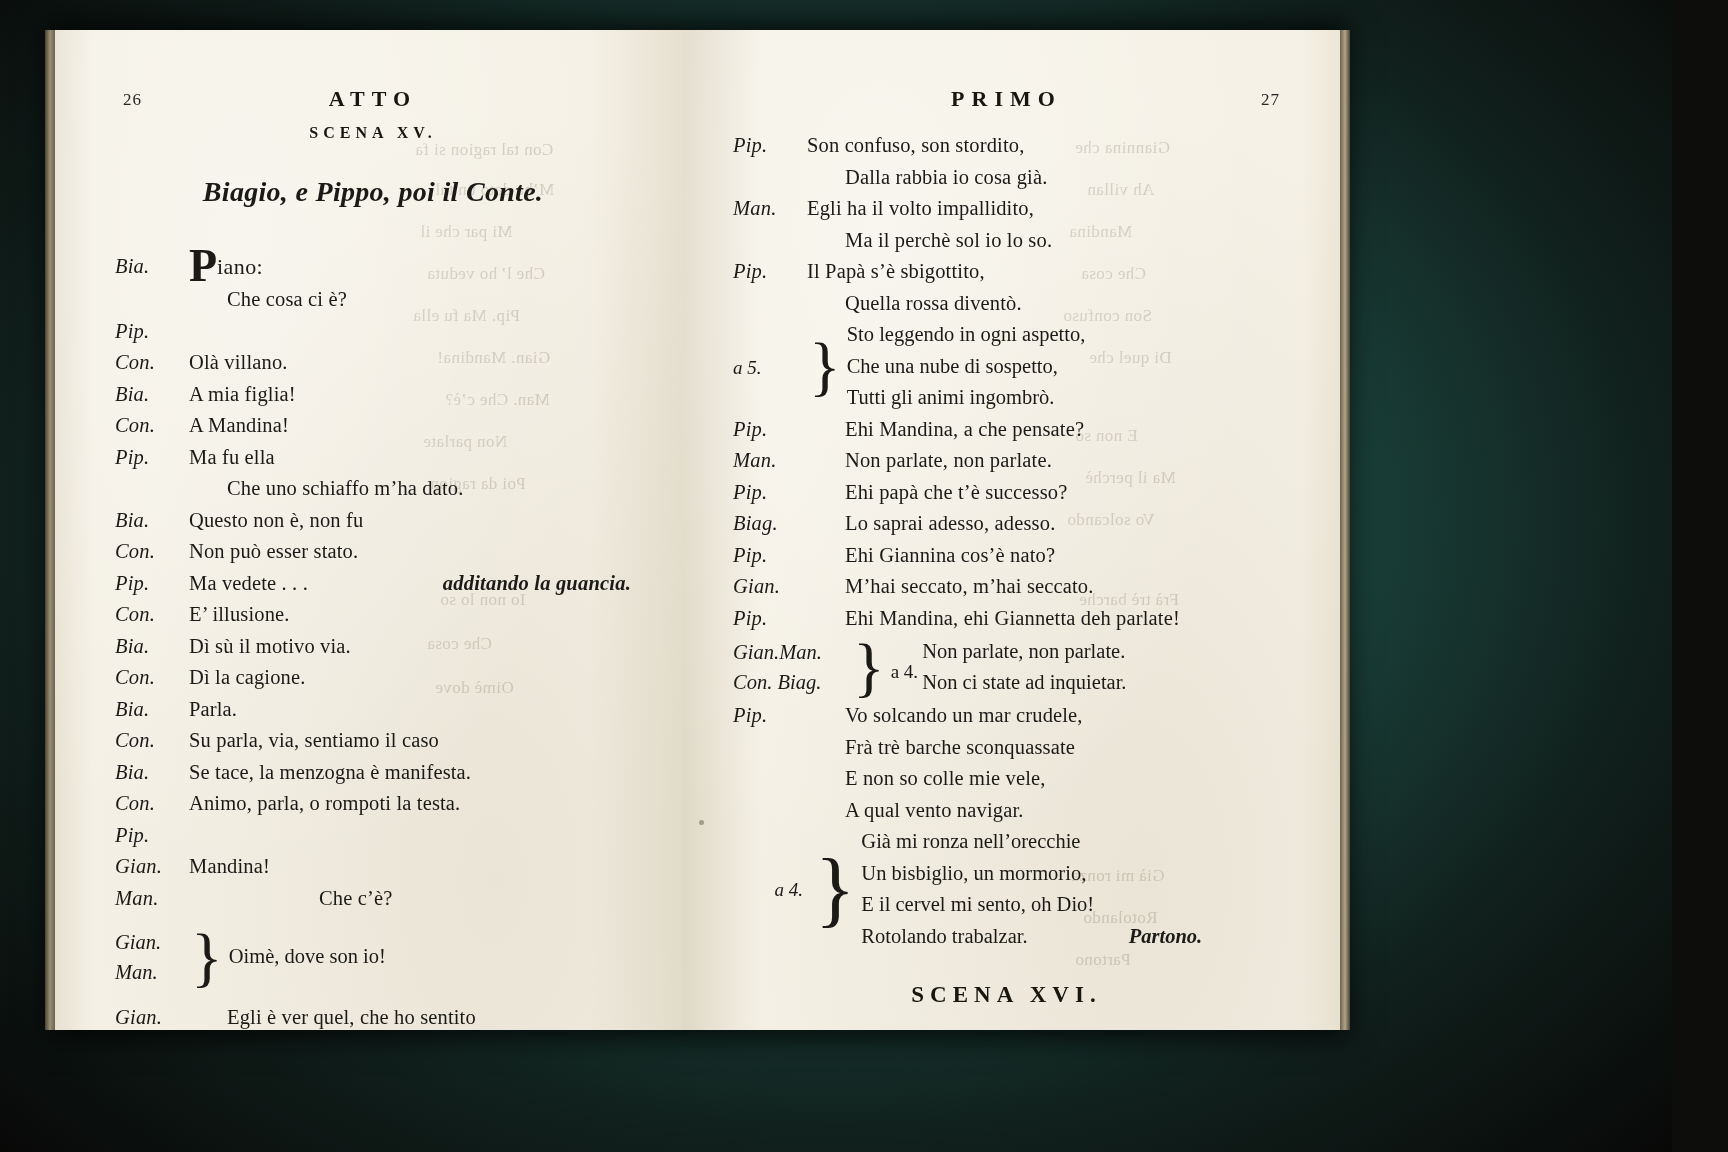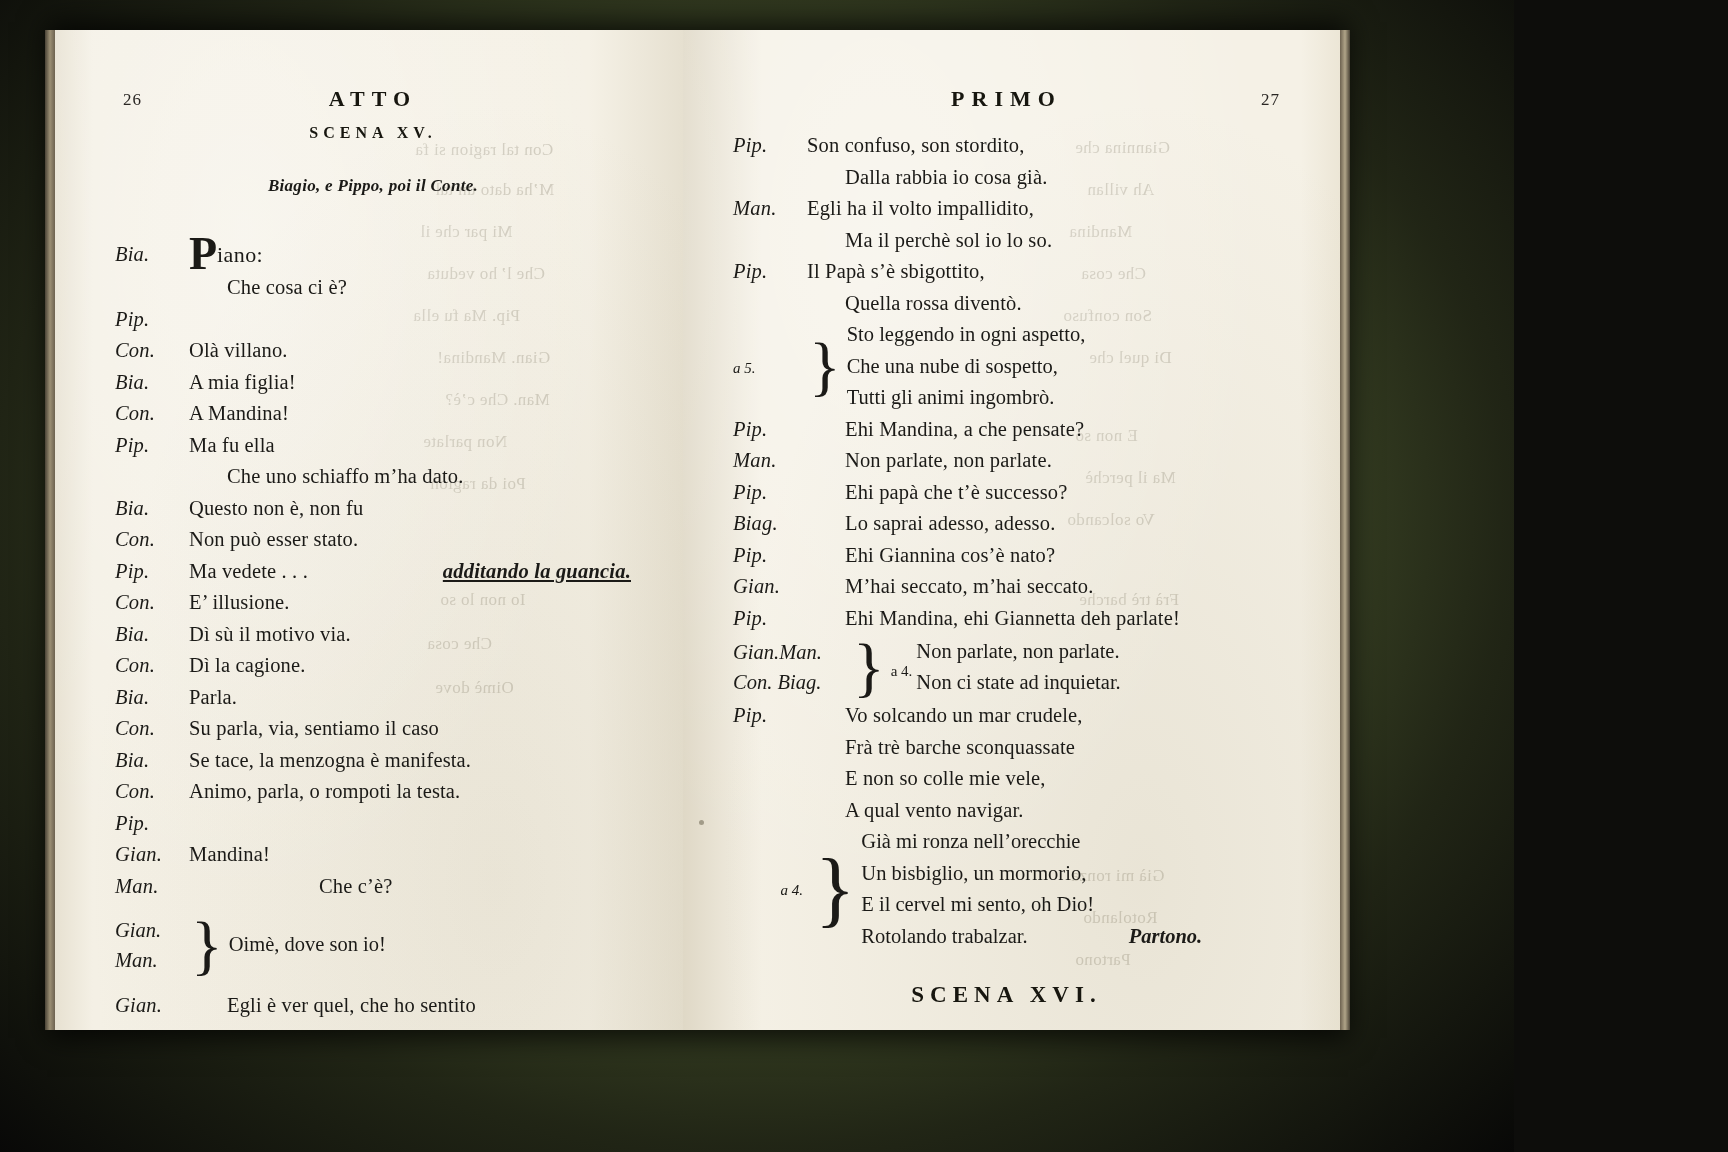--- a/index.html
+++ b/index.html
@@ -8,23 +8,23 @@
     background: #0d0d0b;
   }
   body {
     width: 1728px;
     height: 1152px;
     overflow: hidden;
     font-family: "Liberation Serif", serif;
   }
   #page {
     position: relative;
-    width: 1514px;
+    width: 1672px;
     height: 1152px;
-    background: #bef264;
+    background: #14b8a6;
   }
   
   #page::before {
     content: "";
     position: absolute;
     inset: 0;
     background:
       radial-gradient(ellipse at 50% 45%, rgba(60,58,52,0.55) 0%, rgba(16,15,13,0.9) 70%, rgba(8,8,7,1) 100%);
     pointer-events: none;
   }
@@ -109,21 +109,21 @@
     text-align: center;
     font-size: 16px;
     letter-spacing: 5px;
     font-weight: bold;
     margin-top: 12px;
     color: #17160f;
   }
   .cast {
     text-align: center;
     font-style: italic;
-    font-size: 17px;
+    font-size: 28px;
     margin-top: 34px;
     letter-spacing: 0.3px;
     font-weight: bold;
   }
 
   .lines {
     margin-top: 26px;
   }
   .line {
     display: flex;
@@ -188,21 +188,21 @@
     margin: 0 6px 0 2px;
     font-weight: 300;
   }
   .brace.tall3 { font-size: 66px; }
   .brace.tall4 { font-size: 84px; }
   .brace-body {
     font-size: 20.5px;
     line-height: 31.5px;
   }
   .label-left {
-    font-size: 15px;
+    font-size: 19px;
     margin-right: 4px;
     margin-top: 9px;
   }
   .right-stage {
     font-style: italic;
     font-weight: bold;
   }
   .scene-head2 {
     text-align: center;
     font-size: 23px;
@@ -287,21 +287,21 @@
             <span class="spk">Bia.</span>
             <span class="txt">Questo non è, non fu</span>
           </div>
           <div class="line">
             <span class="spk">Con.</span>
             <span class="txt">Non può esser stato.</span>
           </div>
           <div class="line">
             <span class="spk">Pip.</span>
             <span class="txt">Ma vedete . . .</span>
-            <span class="stage" style="margin-left:24px;text-decoration:underline;">additando la guancia.</span>
+            <span class="stage" style="margin-left:24px;">additando la guancia.</span>
           </div>
           <div class="line">
             <span class="spk">Con.</span>
             <span class="txt">E’ illusione.</span>
           </div>
           <div class="line">
             <span class="spk">Bia.</span>
             <span class="txt">Dì sù il motivo via.</span>
           </div>
           <div class="line">

